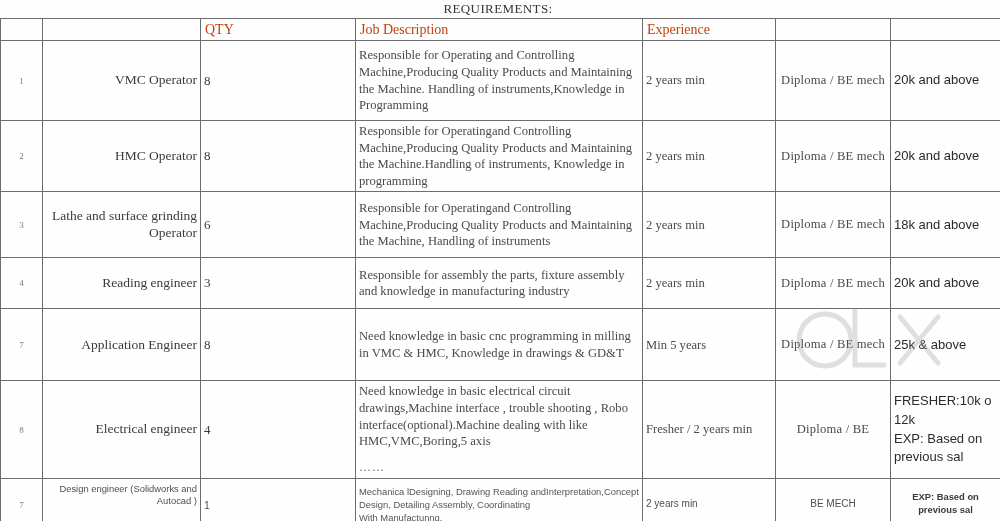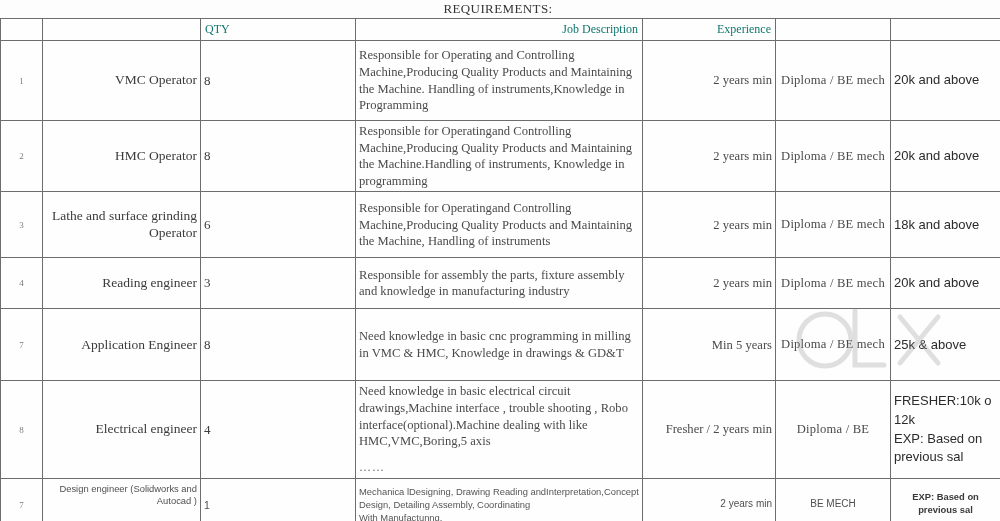--- a/index.html
+++ b/index.html
@@ -63,25 +63,25 @@
   col.c-qty   { width: 155px; }
   col.c-desc  { width: 287px; }
   col.c-exp   { width: 133px; }
   col.c-qual  { width: 115px; }
   col.c-sal   { width: 110px; }
 
   
   tr.head-row td {
     height: 22px;
     padding: 0 4px;
-    font-size: 12px;
-    color: #0f766e;
+    font-size: 14px;
+    color: #c2410c;
   }
   .hdr-left   { text-align: left; }
-  .hdr-center { text-align: right; }
+  .hdr-center { text-align: left; }
 
   
   .c-sno-cell {
     text-align: center;
     font-size: 9px;
     color: #7c7c7c;
     vertical-align: middle;
   }
   .c-pos-cell {
     font-size: 13.5px;
@@ -105,21 +105,21 @@
     vertical-align: top;
     line-height: 1.32;
     padding: 3px 4px;
   }
   .c-desc-cell.align-left {
     text-align: left;
   }
   .c-exp-cell {
     font-size: 12.6px;
     color: #4a4a4a;
-    text-align: right;
+    text-align: left;
     vertical-align: top;
     padding-left: 4px;
     padding-top: 3px;
     line-height: 1.3;
   }
   .c-qual-cell {
     font-size: 12.6px;
     color: #4a4a4a;
     text-align: center;
     vertical-align: top;

